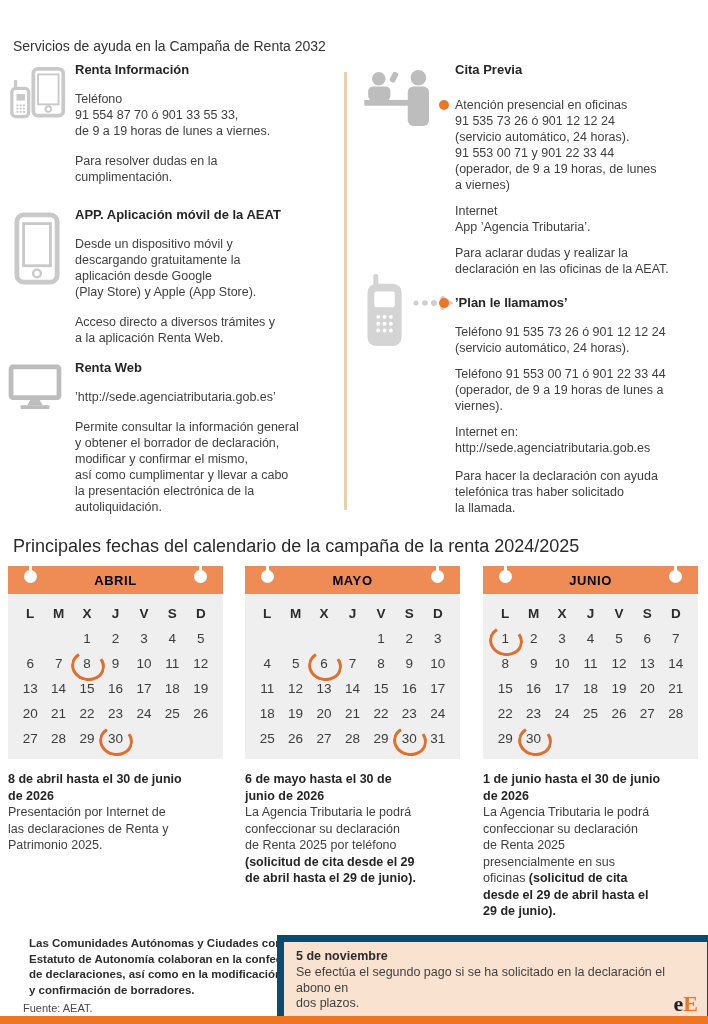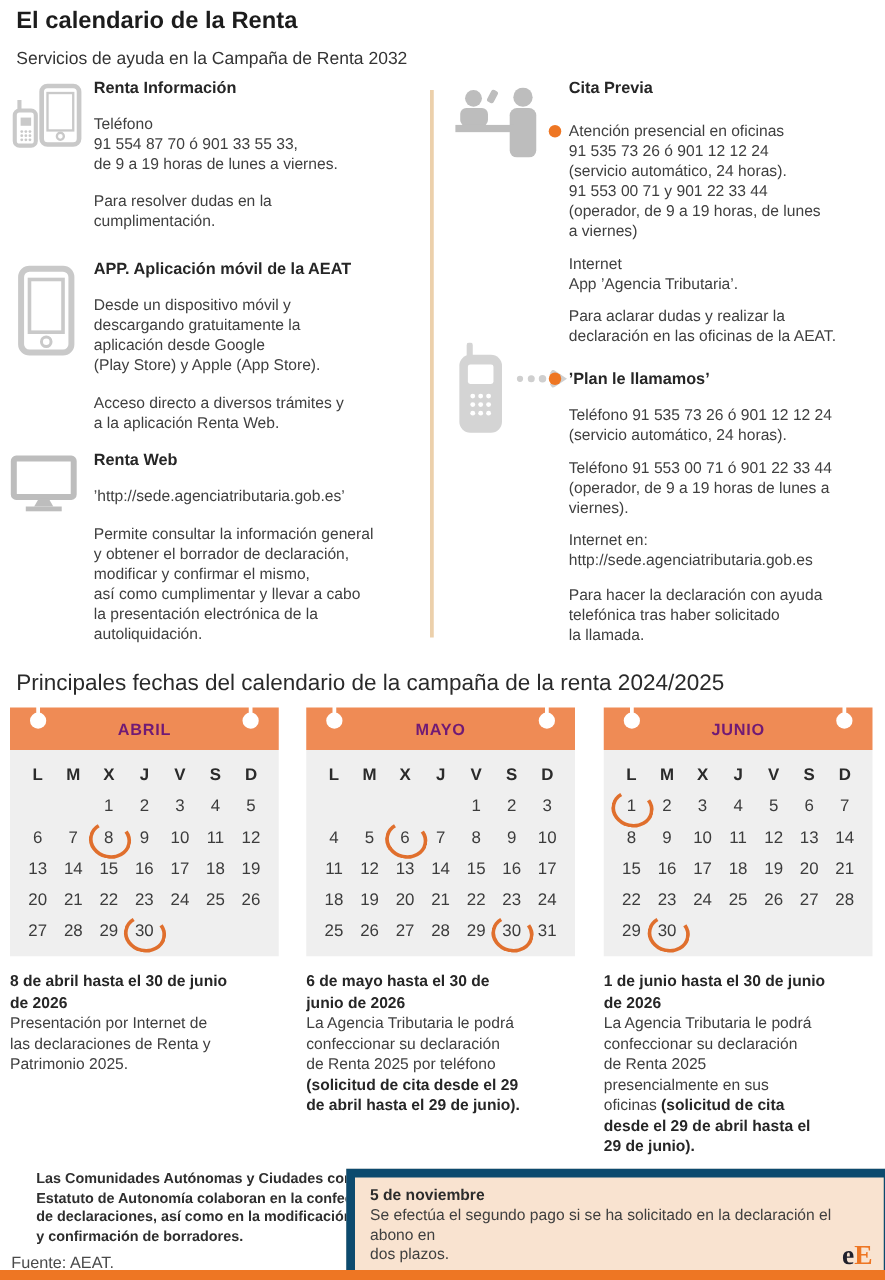--- a/index.html
+++ b/index.html
@@ -32,55 +32,54 @@
 
   .bullet-line { position:relative; }
   .bullet { position:absolute; left:-16px; top:3px; width:10px; height:10px; border-radius:50%; background:#ee7623; }
   .plan-title { font-size:13px; font-weight:bold; color:#262626; }
 
   .section-title { position:absolute; left:13px; top:536px; font-size:18px; color:#2a2a2a; }
 
   
   .calendar { position:absolute; top:566px; width:215px; }
   .c0{left:8px}.c1{left:245px}.c2{left:483px}
-  .cal-header { position:relative; height:34px; background:#ef8b55; color:#701a75; font-weight:bold;
+  .cal-header { position:relative; height:28px; background:#ef8b55; color:#000000; font-weight:bold;
                 font-size:13px; letter-spacing:0.6px; display:flex; align-items:center; justify-content:center; }
   .hole { position:absolute; top:4px; width:13px; height:13px; background:#fff; border-radius:50%; }
   .hole::before { content:''; position:absolute; left:5px; top:-5px; width:3px; height:7px; background:#fff; }
   .hl{left:16px}.hr{right:16px}
   .cal-body { background:#efefef; padding:10px 8px 10px; }
   .cal-grid { display:grid; grid-template-columns:repeat(7,1fr); row-gap:5px; }
   .cal-cell { text-align:center; font-size:13.5px; height:20px; line-height:20px; color:#3c3c3c; }
   .cal-wd { font-weight:bold; color:#2b2b2b; }
   .circled { position:relative; }
   .circled::after { content:''; position:absolute; left:50%; top:50%; width:28px; height:24px;
     margin:-13px 0 0 -16px; border:3px solid #e06f2d; border-radius:50%;
     border-top-color:transparent; transform:rotate(12deg); }
   .cal-note { margin-top:12px; width:232px; font-size:12.5px; line-height:16.5px; color:#3f3f3f; }
   .cal-note b { color:#262626; }
 
   
   .footer-note { position:absolute; left:29px; top:936px; font-size:11.5px; font-weight:bold;
                  line-height:15.5px; color:#2e2e2e; }
-  .source { position:absolute; left:9px; top:1002px; font-size:13px; color:#4a4a4a; }
+  .source { position:absolute; left:23px; top:1002px; font-size:11px; color:#4a4a4a; }
   .nov-box { position:absolute; left:277px; top:935px; width:399px; background:#f9e3d0;
              border:7px solid #0c4a6e; padding:7px 12px 9px; }
   .nov-title { font-size:12.5px; font-weight:bold; color:#2c2c2c; margin-bottom:2px; }
   .nov-text { font-size:12.5px; line-height:15.5px; color:#3f3f3f; }
   .logo { position:absolute; right:10px; top:991px; font-family:"Liberation Serif", serif;
           font-weight:bold; font-size:22px; letter-spacing:0; }
   .logo .e1{ color:#20202c; } .logo .e2{ color:#ee7623; }
   .bottom-bar { position:absolute; left:0; top:1016px; width:708px; height:8px; background:#ee7623; }
 </style>
 </head>
 <body>
 
 <div class="page">
 
-  <div class="page-title">El calendario de la Renta</div>
   <div class="page-subtitle">Servicios de ayuda en la Campaña de Renta 2032</div>
 
   <div class="divider"></div>
 
   <div class="svc-left">
     <span class="svc-icon i1">
       <svg width="60" height="58" viewBox="0 0 64 62">
         <rect x="27" y="3" width="32" height="50" rx="5" fill="none" stroke="#c9c9c9" stroke-width="4"></rect>
         <rect x="32" y="9" width="22" height="32" fill="none" stroke="#c9c9c9" stroke-width="2"></rect>
         <circle cx="43" cy="46" r="3" fill="none" stroke="#c9c9c9" stroke-width="2"></circle>

